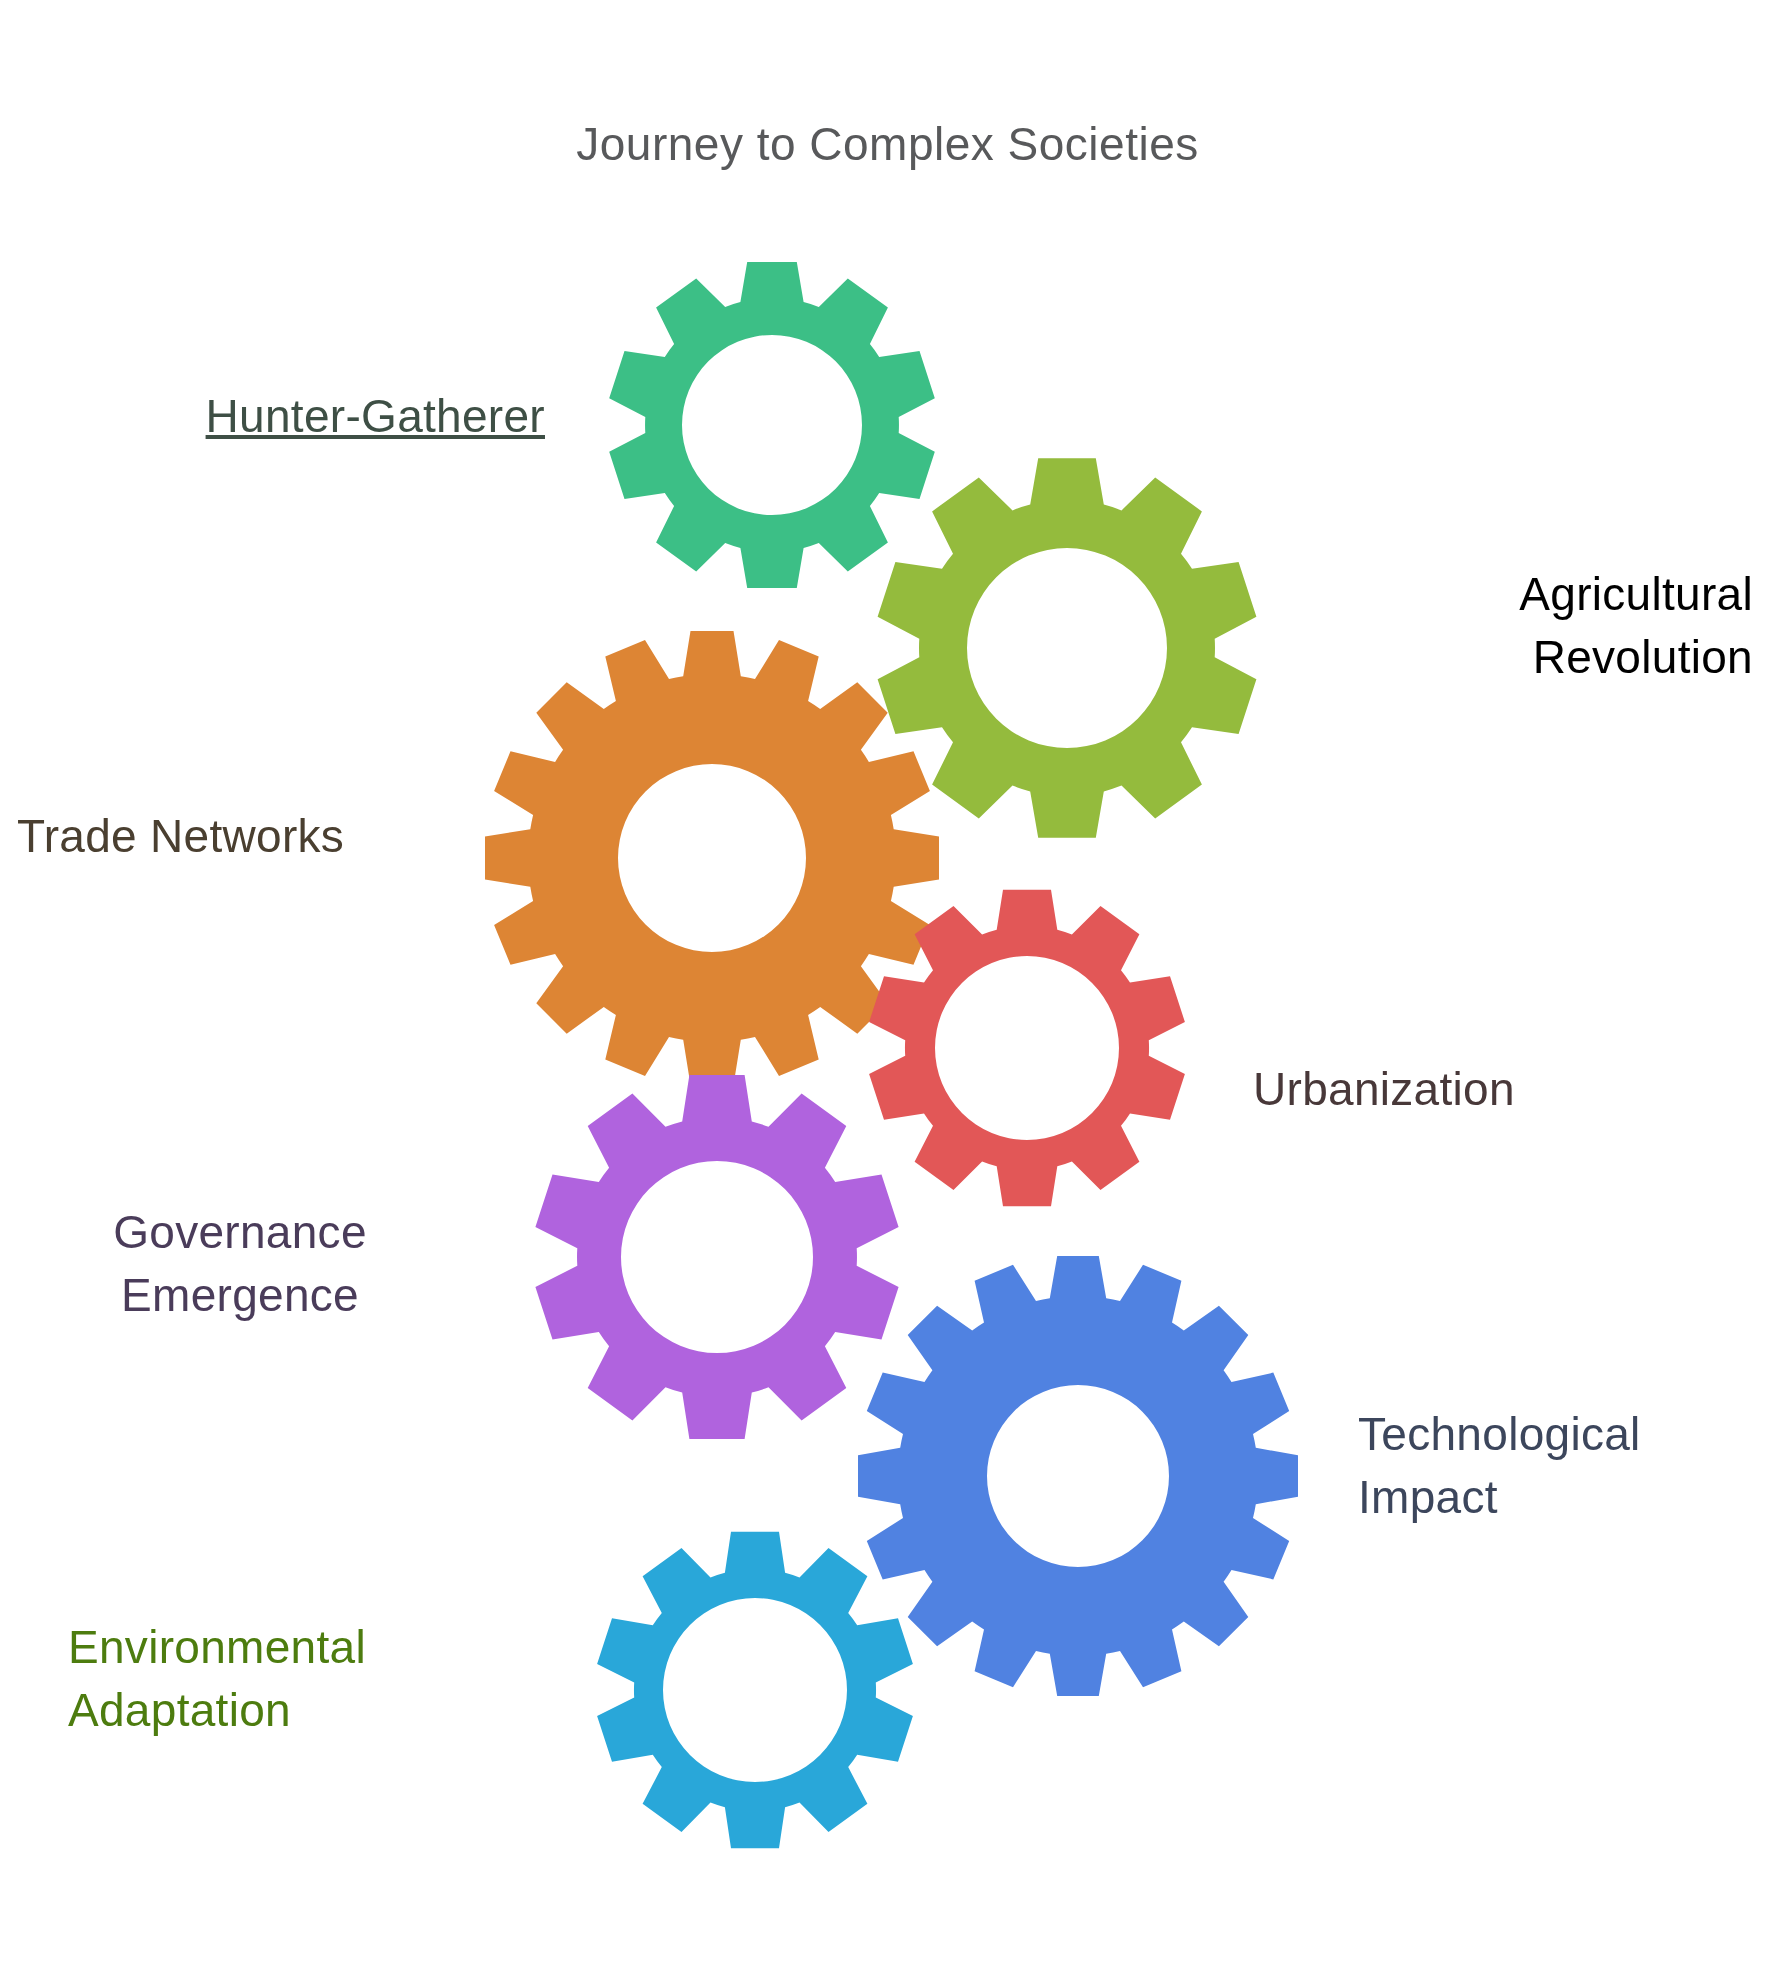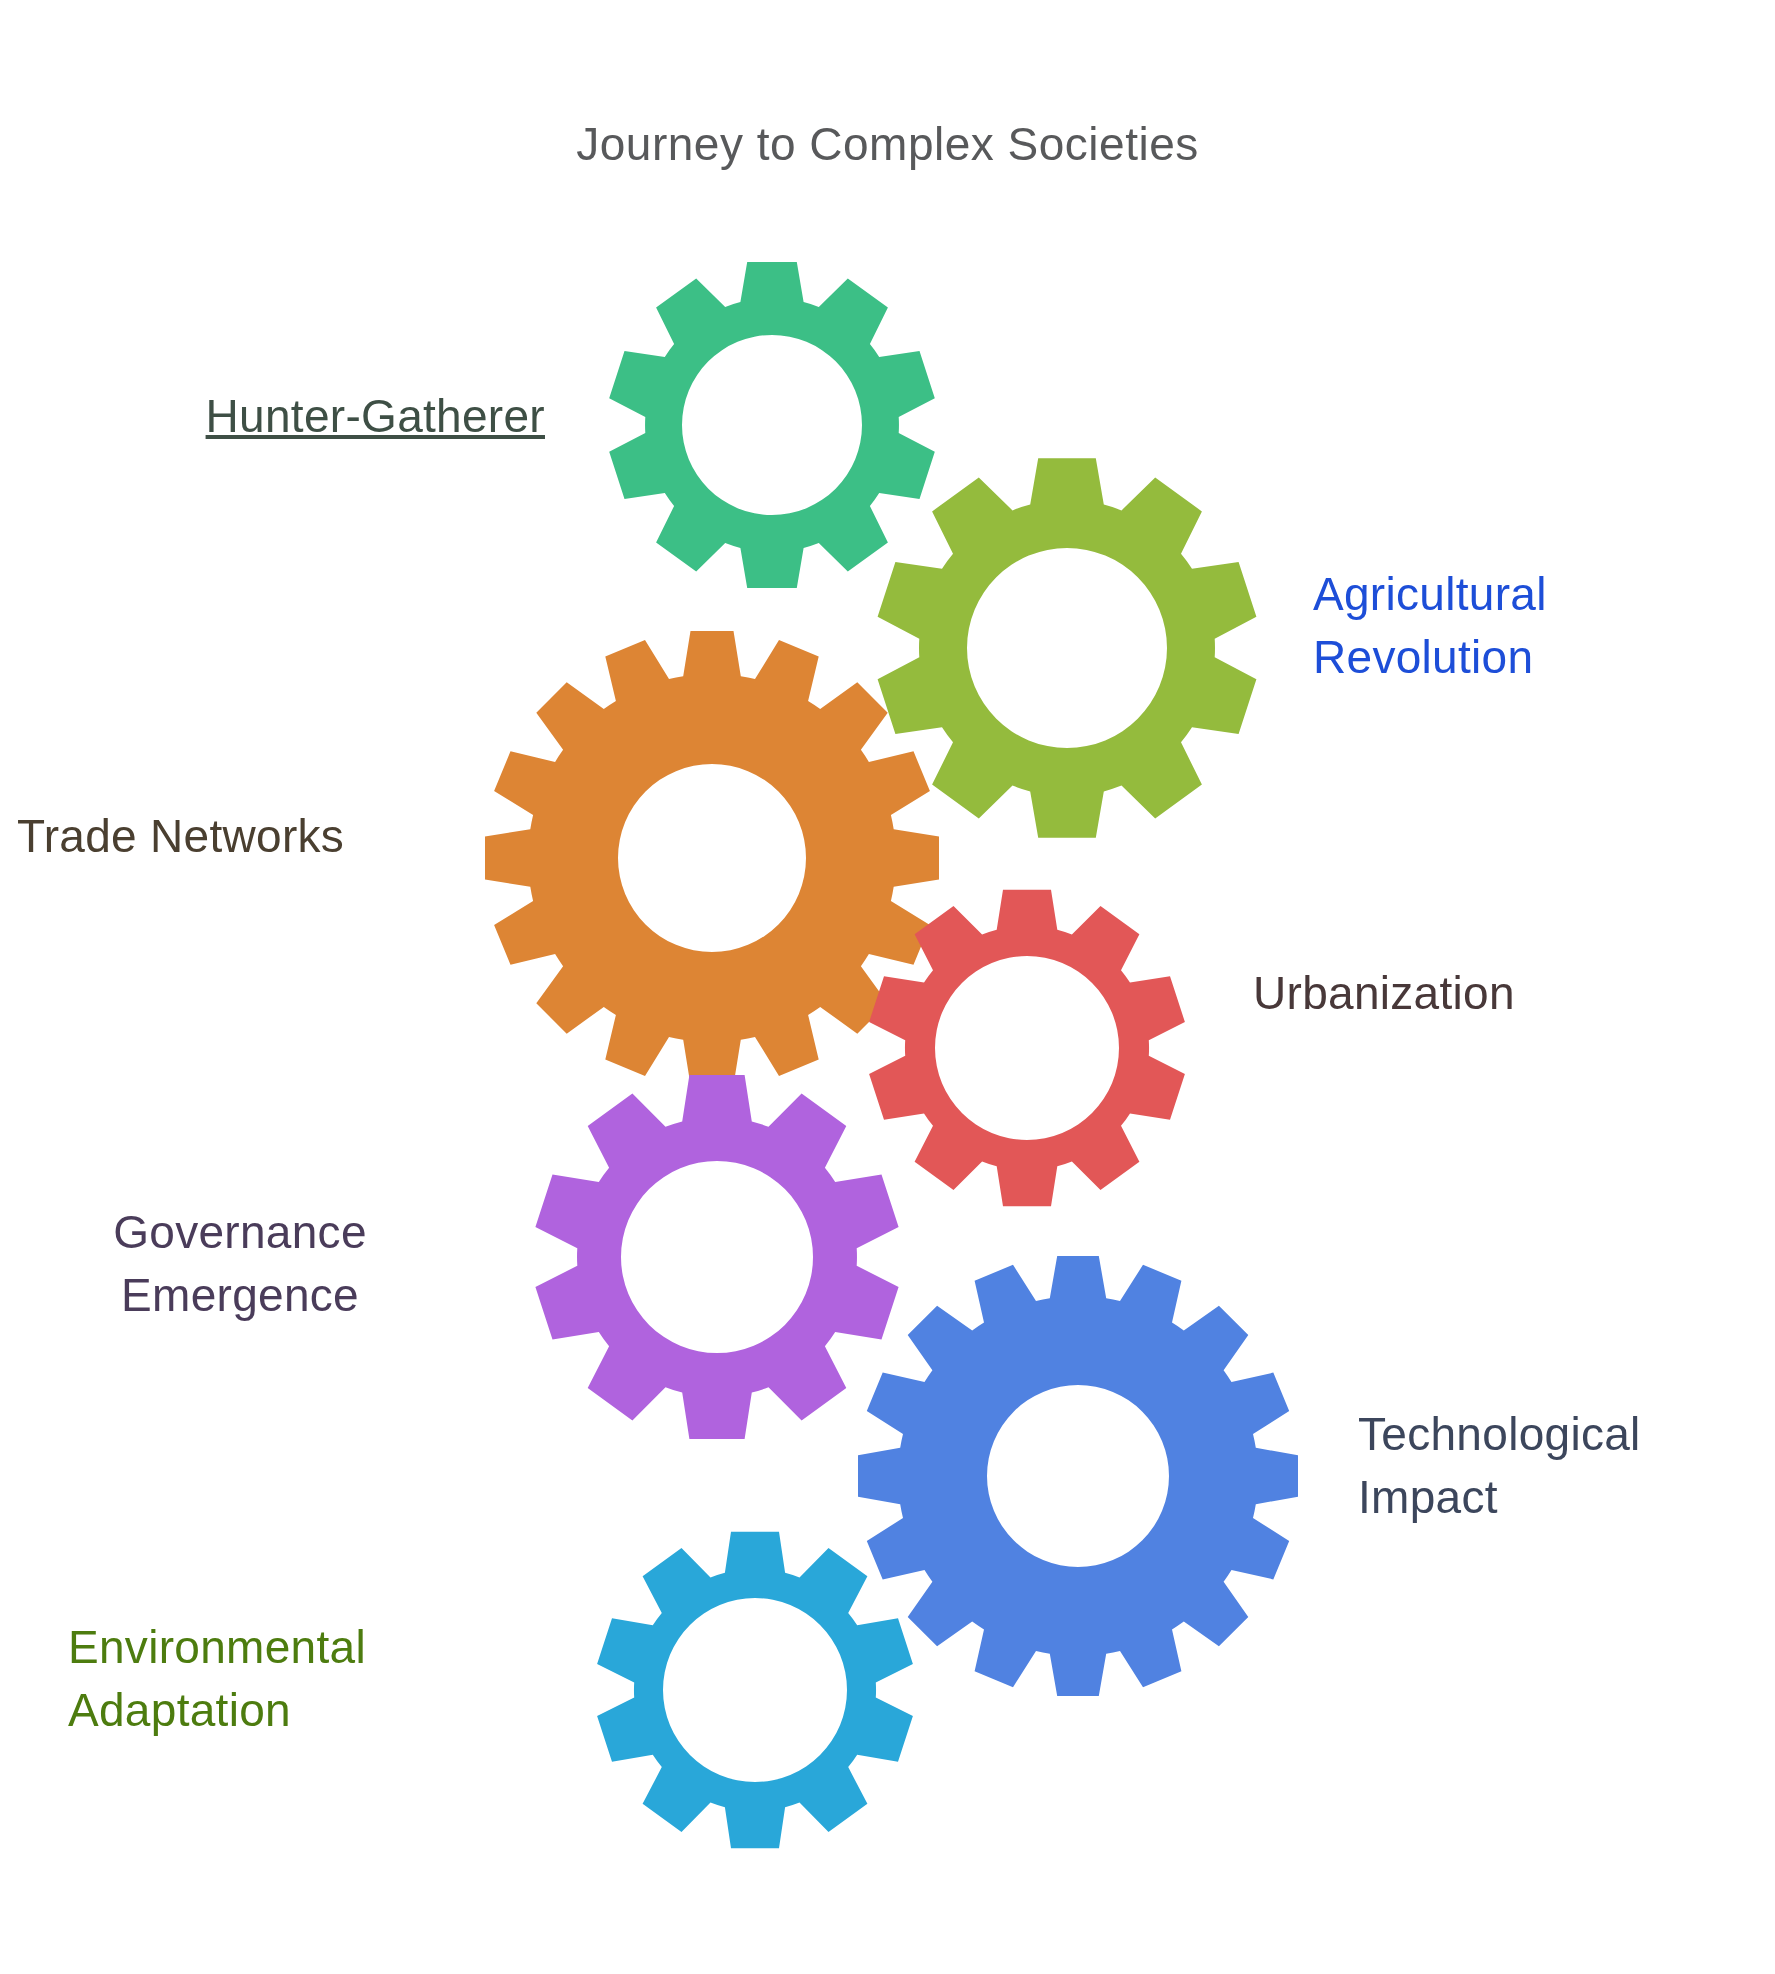--- a/index.html
+++ b/index.html
@@ -48,23 +48,23 @@
       <path d="M740.4 302.0L747.2 261.9L796.8 261.9L803.6 302.0A127 127 0 0 1 818.8 306.9L818.8 306.9L847.8 278.5L887.9 307.6L869.9 344.0A127 127 0 0 1 879.2 356.9L879.2 356.9L919.5 351.0L934.8 398.2L898.7 417.0A127 127 0 0 1 898.7 433.0L898.7 433.0L934.8 451.8L919.5 499.0L879.2 493.1A127 127 0 0 1 869.9 506.0L869.9 506.0L887.9 542.4L847.8 571.5L818.8 543.1A127 127 0 0 1 803.6 548.0L803.6 548.0L796.8 588.1L747.2 588.1L740.4 548.0A127 127 0 0 1 725.2 543.1L725.2 543.1L696.2 571.5L656.1 542.4L674.1 506.0A127 127 0 0 1 664.8 493.1L664.8 493.1L624.5 499.0L609.2 451.8L645.3 433.0A127 127 0 0 1 645.3 417.0L645.3 417.0L609.2 398.2L624.5 351.0L664.8 356.9A127 127 0 0 1 674.1 344.0L674.1 344.0L656.1 307.6L696.2 278.5L725.2 306.9A127 127 0 0 1 740.4 302.0ZM862 425A90 90 0 1 0 682 425A90 90 0 1 0 862 425Z" fill="#3cbf86" fill-rule="evenodd"></path>
       <path d="M1030.2 504.6L1038.2 458.2L1095.8 458.2L1103.8 504.6A148 148 0 0 1 1121.5 510.4L1121.5 510.4L1155.2 477.5L1201.9 511.4L1181.0 553.7A148 148 0 0 1 1192.0 568.7L1192.0 568.7L1238.6 561.9L1256.4 616.8L1214.7 638.7A148 148 0 0 1 1214.7 657.3L1214.7 657.3L1256.4 679.2L1238.6 734.1L1192.0 727.3A148 148 0 0 1 1181.0 742.3L1181.0 742.3L1201.9 784.6L1155.2 818.5L1121.5 785.6A148 148 0 0 1 1103.8 791.4L1103.8 791.4L1095.8 837.8L1038.2 837.8L1030.2 791.4A148 148 0 0 1 1012.5 785.6L1012.5 785.6L978.8 818.5L932.1 784.6L953.0 742.3A148 148 0 0 1 942.0 727.3L942.0 727.3L895.4 734.1L877.6 679.2L919.3 657.3A148 148 0 0 1 919.3 638.7L919.3 638.7L877.6 616.8L895.4 561.9L942.0 568.7A148 148 0 0 1 953.0 553.7L953.0 553.7L932.1 511.4L978.8 477.5L1012.5 510.4A148 148 0 0 1 1030.2 504.6ZM1167 648A100 100 0 1 0 967 648A100 100 0 1 0 1167 648Z" fill="#94bb3d" fill-rule="evenodd"></path>
       <path d="M683.2 676.3L690.5 631.0L733.5 631.0L740.8 676.3A184 184 0 0 1 755.0 679.1L755.0 679.1L779.0 640.1L818.7 656.5L808.1 701.1A184 184 0 0 1 820.2 709.1L820.2 709.1L857.3 682.3L887.7 712.7L860.9 749.8A184 184 0 0 1 868.9 761.9L868.9 761.9L913.5 751.3L929.9 791.0L890.9 815.0A184 184 0 0 1 893.7 829.2L893.7 829.2L939.0 836.5L939.0 879.5L893.7 886.8A184 184 0 0 1 890.9 901.0L890.9 901.0L929.9 925.0L913.5 964.7L868.9 954.1A184 184 0 0 1 860.9 966.2L860.9 966.2L887.7 1003.3L857.3 1033.7L820.2 1006.9A184 184 0 0 1 808.1 1014.9L808.1 1014.9L818.7 1059.5L779.0 1075.9L755.0 1036.9A184 184 0 0 1 740.8 1039.7L740.8 1039.7L733.5 1085.0L690.5 1085.0L683.2 1039.7A184 184 0 0 1 669.0 1036.9L669.0 1036.9L645.0 1075.9L605.3 1059.5L615.9 1014.9A184 184 0 0 1 603.8 1006.9L603.8 1006.9L566.7 1033.7L536.3 1003.3L563.1 966.2A184 184 0 0 1 555.1 954.1L555.1 954.1L510.5 964.7L494.1 925.0L533.1 901.0A184 184 0 0 1 530.3 886.8L530.3 886.8L485.0 879.5L485.0 836.5L530.3 829.2A184 184 0 0 1 533.1 815.0L533.1 815.0L494.1 791.0L510.5 751.3L555.1 761.9A184 184 0 0 1 563.1 749.8L563.1 749.8L536.3 712.7L566.7 682.3L603.8 709.1A184 184 0 0 1 615.9 701.1L615.9 701.1L605.3 656.5L645.0 640.1L669.0 679.1A184 184 0 0 1 683.2 676.3ZM806 858A94 94 0 1 0 618 858A94 94 0 1 0 806 858Z" fill="#dd8534" fill-rule="evenodd"></path>
       <path d="M996.7 929.8L1003.0 889.8L1051.0 889.8L1057.3 929.8A122 122 0 0 1 1071.9 934.6L1071.9 934.6L1100.5 905.9L1139.4 934.2L1121.0 970.2A122 122 0 0 1 1130.0 982.6L1130.0 982.6L1170.0 976.3L1184.9 1022.0L1148.8 1040.3A122 122 0 0 1 1148.8 1055.7L1148.8 1055.7L1184.9 1074.0L1170.0 1119.7L1130.0 1113.4A122 122 0 0 1 1121.0 1125.8L1121.0 1125.8L1139.4 1161.8L1100.5 1190.1L1071.9 1161.4A122 122 0 0 1 1057.3 1166.2L1057.3 1166.2L1051.0 1206.2L1003.0 1206.2L996.7 1166.2A122 122 0 0 1 982.1 1161.4L982.1 1161.4L953.5 1190.1L914.6 1161.8L933.0 1125.8A122 122 0 0 1 924.0 1113.4L924.0 1113.4L884.0 1119.7L869.1 1074.0L905.2 1055.7A122 122 0 0 1 905.2 1040.3L905.2 1040.3L869.1 1022.0L884.0 976.3L924.0 982.6A122 122 0 0 1 933.0 970.2L933.0 970.2L914.6 934.2L953.5 905.9L982.1 934.6A122 122 0 0 1 996.7 929.8ZM1119 1048A92 92 0 1 0 935 1048A92 92 0 1 0 1119 1048Z" fill="#e25757" fill-rule="evenodd"></path>
       <path d="M682.2 1121.4L689.4 1075.1L744.6 1075.1L751.8 1121.4A140 140 0 0 1 768.5 1126.8L768.5 1126.8L801.6 1093.6L846.3 1126.1L824.9 1167.8A140 140 0 0 1 835.2 1182.0L835.2 1182.0L881.5 1174.5L898.6 1227.1L856.7 1248.2A140 140 0 0 1 856.7 1265.8L856.7 1265.8L898.6 1286.9L881.5 1339.5L835.2 1332.0A140 140 0 0 1 824.9 1346.2L824.9 1346.2L846.3 1387.9L801.6 1420.4L768.5 1387.2A140 140 0 0 1 751.8 1392.6L751.8 1392.6L744.6 1438.9L689.4 1438.9L682.2 1392.6A140 140 0 0 1 665.5 1387.2L665.5 1387.2L632.4 1420.4L587.7 1387.9L609.1 1346.2A140 140 0 0 1 598.8 1332.0L598.8 1332.0L552.5 1339.5L535.4 1286.9L577.3 1265.8A140 140 0 0 1 577.3 1248.2L577.3 1248.2L535.4 1227.1L552.5 1174.5L598.8 1182.0A140 140 0 0 1 609.1 1167.8L609.1 1167.8L587.7 1126.1L632.4 1093.6L665.5 1126.8A140 140 0 0 1 682.2 1121.4ZM813 1257A96 96 0 1 0 621 1257A96 96 0 1 0 813 1257Z" fill="#b063de" fill-rule="evenodd"></path>
       <path d="M1049.8 1298.2L1057.2 1256.0L1098.8 1256.0L1106.2 1298.2A180 180 0 0 1 1120.0 1301.0L1120.0 1301.0L1143.0 1264.8L1181.4 1280.7L1172.0 1322.5A180 180 0 0 1 1183.8 1330.4L1183.8 1330.4L1218.9 1305.7L1248.3 1335.1L1223.6 1370.2A180 180 0 0 1 1231.5 1382.0L1231.5 1382.0L1273.3 1372.6L1289.2 1411.0L1253.0 1434.0A180 180 0 0 1 1255.8 1447.8L1255.8 1447.8L1298.0 1455.2L1298.0 1496.8L1255.8 1504.2A180 180 0 0 1 1253.0 1518.0L1253.0 1518.0L1289.2 1541.0L1273.3 1579.4L1231.5 1570.0A180 180 0 0 1 1223.6 1581.8L1223.6 1581.8L1248.3 1616.9L1218.9 1646.3L1183.8 1621.6A180 180 0 0 1 1172.0 1629.5L1172.0 1629.5L1181.4 1671.3L1143.0 1687.2L1120.0 1651.0A180 180 0 0 1 1106.2 1653.8L1106.2 1653.8L1098.8 1696.0L1057.2 1696.0L1049.8 1653.8A180 180 0 0 1 1036.0 1651.0L1036.0 1651.0L1013.0 1687.2L974.6 1671.3L984.0 1629.5A180 180 0 0 1 972.2 1621.6L972.2 1621.6L937.1 1646.3L907.7 1616.9L932.4 1581.8A180 180 0 0 1 924.5 1570.0L924.5 1570.0L882.7 1579.4L866.8 1541.0L903.0 1518.0A180 180 0 0 1 900.2 1504.2L900.2 1504.2L858.0 1496.8L858.0 1455.2L900.2 1447.8A180 180 0 0 1 903.0 1434.0L903.0 1434.0L866.8 1411.0L882.7 1372.6L924.5 1382.0A180 180 0 0 1 932.4 1370.2L932.4 1370.2L907.7 1335.1L937.1 1305.7L972.2 1330.4A180 180 0 0 1 984.0 1322.5L984.0 1322.5L974.6 1280.7L1013.0 1264.8L1036.0 1301.0A180 180 0 0 1 1049.8 1298.2ZM1169 1476A91 91 0 1 0 987 1476A91 91 0 1 0 1169 1476Z" fill="#5082e1" fill-rule="evenodd"></path>
       <path d="M724.9 1572.8L731.0 1531.8L779.0 1531.8L785.1 1572.8A121 121 0 0 1 799.5 1577.5L799.5 1577.5L828.5 1547.9L867.4 1576.2L848.2 1612.9A121 121 0 0 1 857.2 1625.2L857.2 1625.2L898.0 1618.3L912.9 1664.0L875.8 1682.4A121 121 0 0 1 875.8 1697.6L875.8 1697.6L912.9 1716.0L898.0 1761.7L857.2 1754.8A121 121 0 0 1 848.2 1767.1L848.2 1767.1L867.4 1803.8L828.5 1832.1L799.5 1802.5A121 121 0 0 1 785.1 1807.2L785.1 1807.2L779.0 1848.2L731.0 1848.2L724.9 1807.2A121 121 0 0 1 710.5 1802.5L710.5 1802.5L681.5 1832.1L642.6 1803.8L661.8 1767.1A121 121 0 0 1 652.8 1754.8L652.8 1754.8L612.0 1761.7L597.1 1716.0L634.2 1697.6A121 121 0 0 1 634.2 1682.4L634.2 1682.4L597.1 1664.0L612.0 1618.3L652.8 1625.2A121 121 0 0 1 661.8 1612.9L661.8 1612.9L642.6 1576.2L681.5 1547.9L710.5 1577.5A121 121 0 0 1 724.9 1572.8ZM847 1690A92 92 0 1 0 663 1690A92 92 0 1 0 847 1690Z" fill="#29a7d9" fill-rule="evenodd"></path>
     </svg>
 
   <div class="stage-label" id="stage-label-0" style="left: 95px; top: 385px; width: 450px; text-align: right; color: rgb(62, 79, 69); text-decoration: underline;">Hunter-Gatherer</div>
-  <div class="stage-label" id="stage-label-1" style="left: 1313px; top: 563px; width: 440px; text-align: left; color: #1d4ed8;">Agricultural
+  <div class="stage-label" id="stage-label-1" style="left: 1313px; top: 563px; width: 440px; text-align: right; color: #000000;">Agricultural
 Revolution</div>
   <div class="stage-label" id="stage-label-2" style="left: 17px; top: 805px; width: 400px; text-align: left; color: rgb(74, 63, 48);">Trade Networks</div>
-  <div class="stage-label" id="stage-label-3" style="left: 1253px; top: 962px; width: 450px; text-align: left; color: rgb(72, 56, 57);">Urbanization</div>
+  <div class="stage-label" id="stage-label-3" style="left: 1253px; top: 1058px; width: 450px; text-align: left; color: rgb(72, 56, 57);">Urbanization</div>
   <div class="stage-label" id="stage-label-4" style="left: 15px; top: 1201px; width: 450px; text-align: center; color: rgb(74, 60, 90);">Governance
 Emergence</div>
   <div class="stage-label" id="stage-label-5" style="left: 1358px; top: 1403px; width: 420px; text-align: left; color: rgb(60, 70, 92);">Technological
 Impact</div>
   <div class="stage-label" id="stage-label-6" style="left: 68px; top: 1616px; width: 450px; text-align: left; color: #4d7c0f;">Environmental
 Adaptation</div>
 </div>
 
 </body></html>

